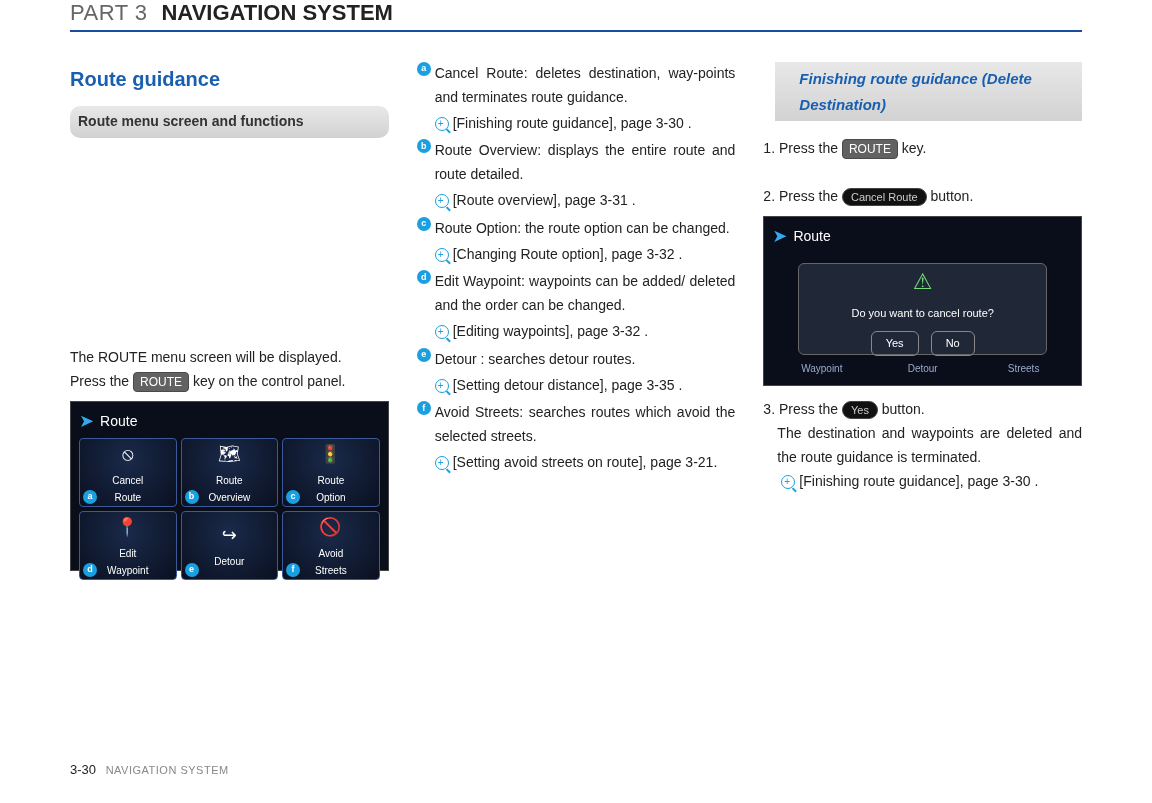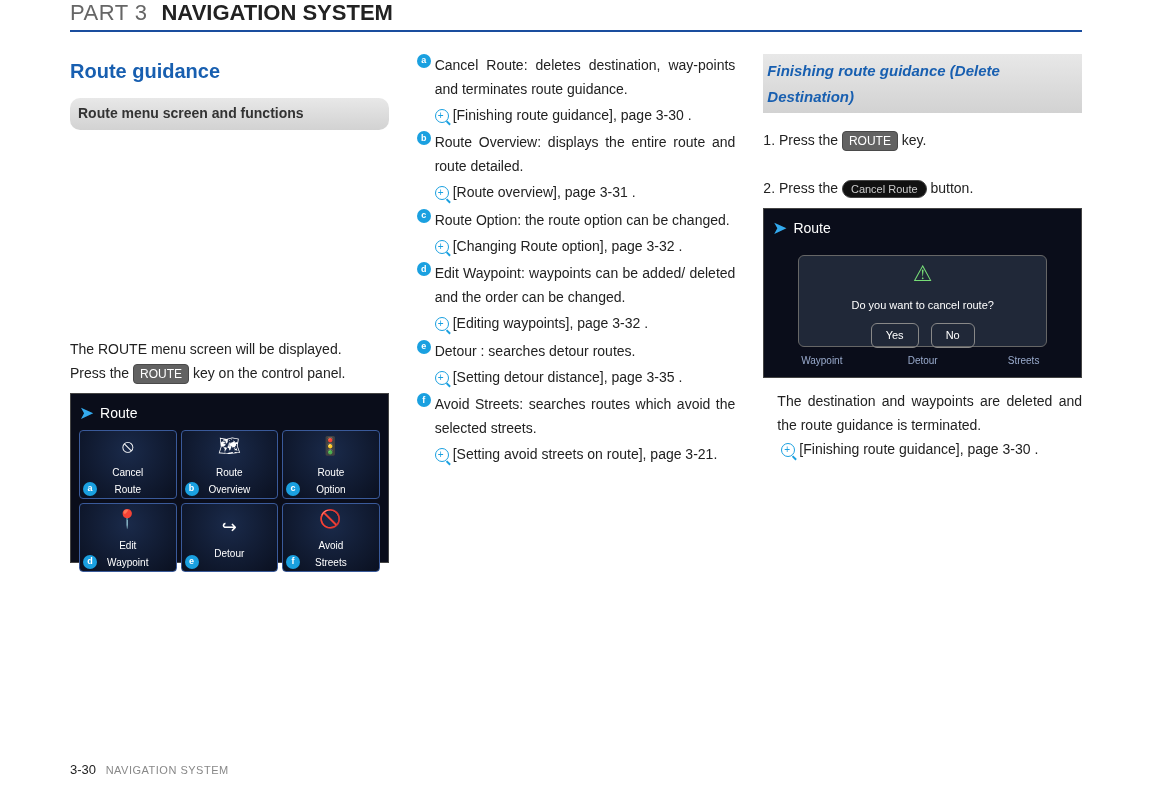--- a/index.html
+++ b/index.html
@@ -9,36 +9,36 @@
     font-size: 14px;
     width: 1152px;
     height: 803px;
     background: #fff;
     position: relative;
     padding: 0 70px 0 70px;
   }
   .header {
     border-bottom: 2px solid #1a4d9e;
     padding-bottom: 4px;
-    margin-bottom: 22px;
+    margin-bottom: 30px;
   }
   .part-label { font-size: 22px; color: #666; letter-spacing:.5px;}
   .chapter-title { font-size: 22px; font-weight: bold; color: #222; margin-left: 10px; }
   .columns { display: flex; gap: 28px; }
   .col { flex: 1 1 0; line-height:1.7; }
   .h-blue { color: #185fb0; font-weight: bold; font-size: 20px; margin-bottom: 10px; }
   .subhead {
     background: linear-gradient(#e8e8e8,#d2d2d2);
     color: #333; font-weight: bold;
     padding: 4px 8px; margin-bottom: 8px; font-size: 14px; border-radius: 10px;
   }
   .subhead-blue {
     background: linear-gradient(#e8e8e8,#d2d2d2);
     color: #185fb0; font-weight: bold; font-style: italic;
-    padding: 4px 4px; margin-bottom: 16px; font-size: 15px;
+    padding: 4px 24px; margin-bottom: 16px; font-size: 15px; margin-left: 12px;
   }
   .keycap {
     display:inline-block; background:#626262; color:#fff;
     border-radius:4px; padding:0 6px; font-size:12px; line-height:18px;
     border:1px solid #4a4a4a;
   }
   .keycap-dark {
     display:inline-block; background:#111; color:#ccc;
     border-radius:10px; padding:0 8px; font-size:11px; line-height:16px;
     border:1px solid #444;
@@ -233,20 +233,23 @@
           <div class="dbtn">No</div>
         </div>
       </div>
       <div class="ghostrow">
         <span>Waypoint</span>
         <span>Detour</span>
         <span>Streets</span>
       </div>
     </div>
 
+    <p>
+      <span>3. Press the </span><span class="keycap-dark">Yes</span><span> button.</span>
+    </p>
     <p class="para" style="padding-left:14px">The destination and waypoints are deleted and the route guidance is terminated.</p>
     <div class="ref"><span class="mag"></span><span>[Finishing route guidance], page 3-30 .</span></div>
   </div>
 
 </div>
 
 <div class="footer">
   <span class="pn">3-30</span>
   <span class="ft">NAVIGATION SYSTEM</span>
 </div>

